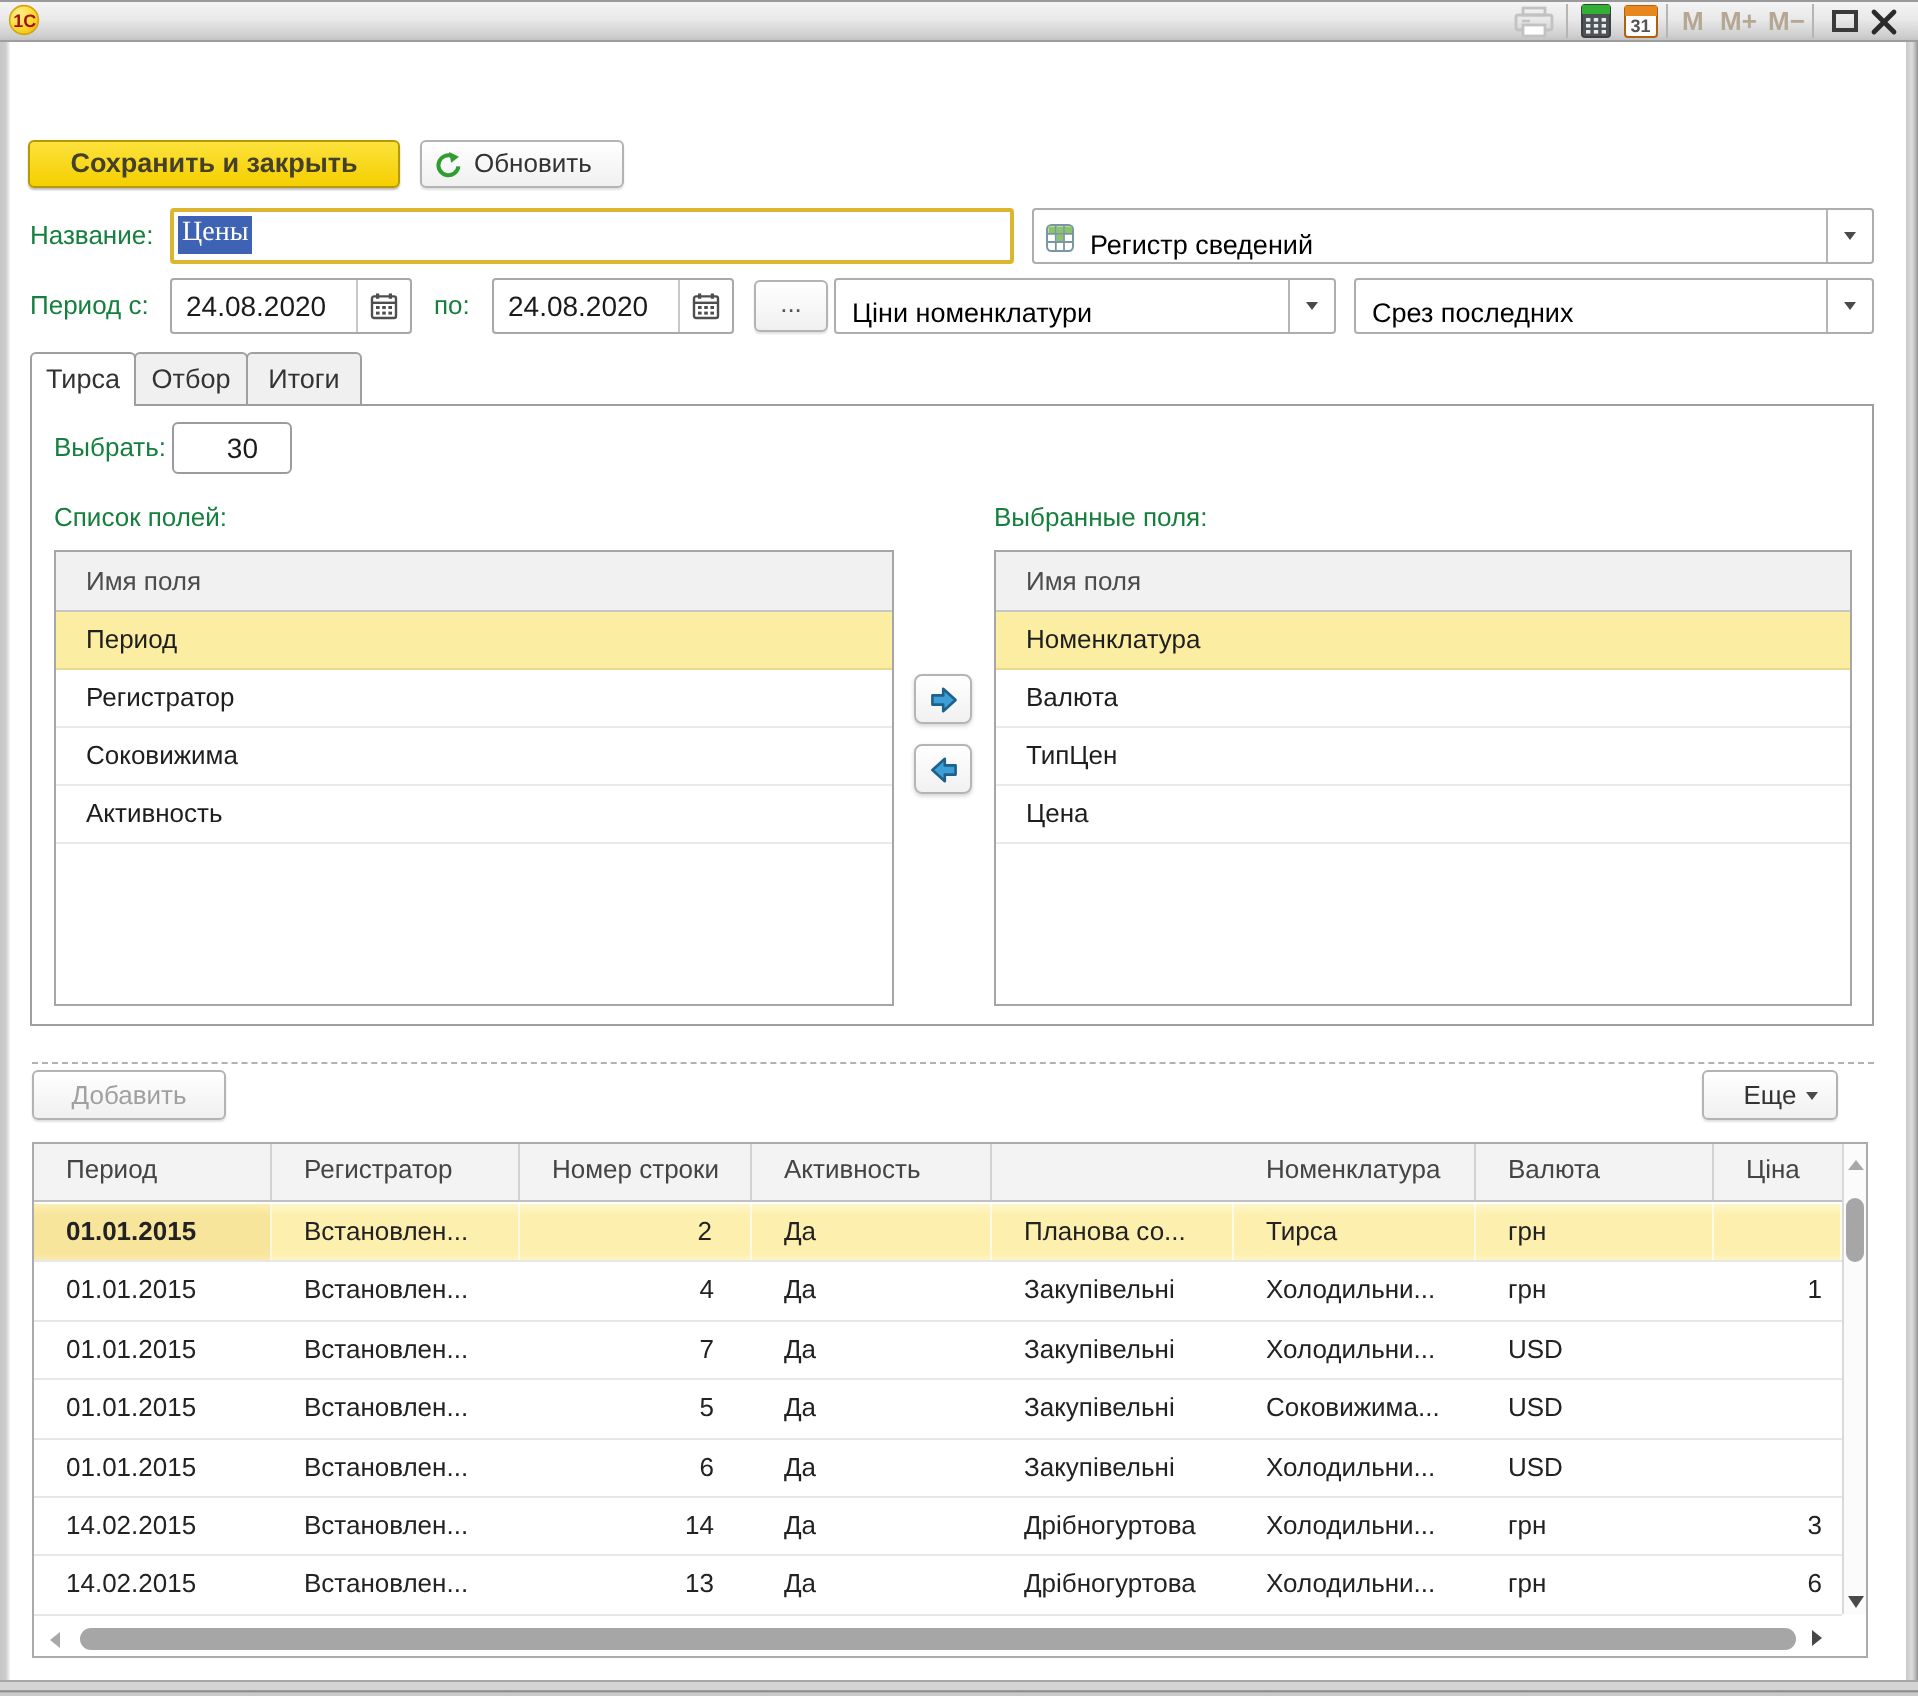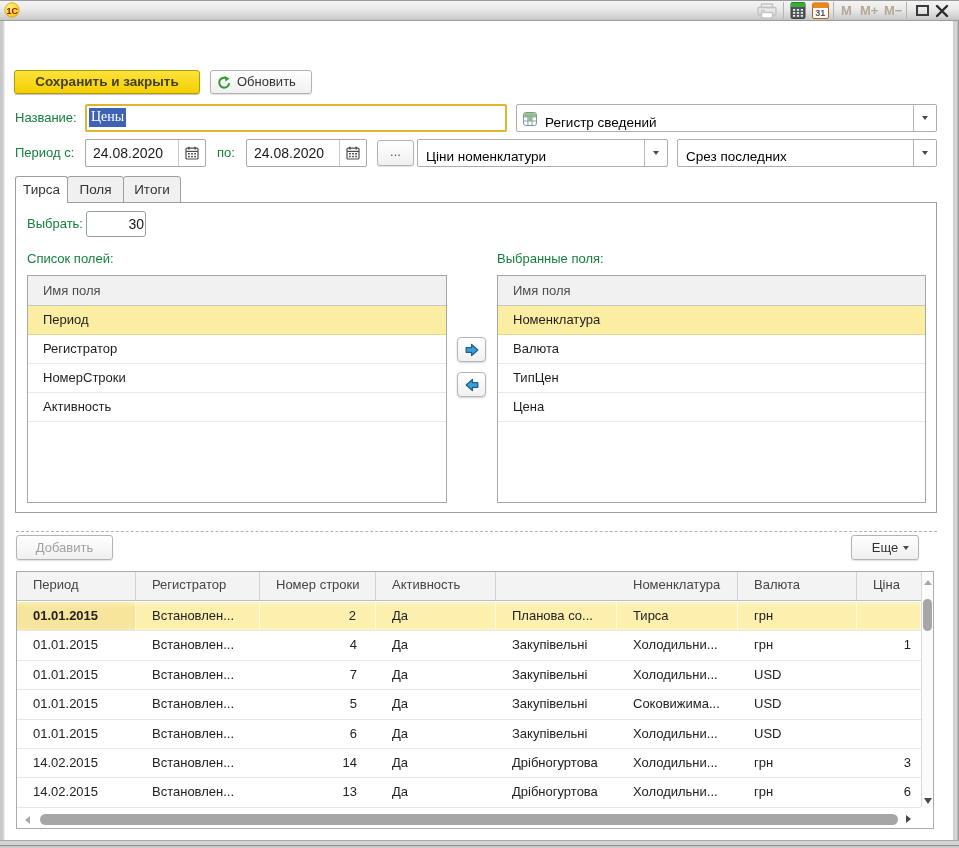--- a/index.html
+++ b/index.html
@@ -209,34 +209,34 @@
     </div>
 </div>
 <div class="abs ddl" style="left:677px;top:139px;width:260px;height:28px;">
   <div class="txt">Срез последних</div>
   <div class="ddbtn">
       <div class="caret"></div>
     </div>
 </div>
 
 <div class="abs tab" id="tab1">Тирса</div>
-<div class="abs tab" id="tab2">Поля</div>
+<div class="abs tab" id="tab2">Отбор</div>
 <div class="abs tab" id="tab3">Итоги</div>
 <div class="abs" id="panel"></div>
 
 <div class="abs lbl" style="left:27px;top:211px;line-height:26px;">Выбрать:</div>
-<div class="abs inp" style="left:86px;top:211px;width:60px;height:26px;border-radius:3px;border-color:#9c9c9c;line-height:24px;text-align:right;padding-right:1px;">30</div>
+<div class="abs inp" style="left:86px;top:211px;width:60px;height:26px;border-radius:3px;border-color:#9c9c9c;line-height:24px;text-align:right;padding-right:16px;">30</div>
 <div class="abs lbl" style="left:27px;top:251px;">Список полей:</div>
 <div class="abs lbl" style="left:497px;top:251px;">Выбранные поля:</div>
 
 <div class="list" style="left:27px;top:275px;width:420px;height:228px;">
   <div class="hdr">Имя поля</div>
   <div class="row rowsel">Период</div>
   <div class="row">Регистратор</div>
-  <div class="row">НомерСтроки</div>
+  <div class="row">Соковижима</div>
   <div class="row">Активность</div>
 </div>
 <div class="list" style="left:497px;top:275px;width:429px;height:228px;">
   <div class="hdr">Имя поля</div>
   <div class="row rowsel">Номенклатура</div>
   <div class="row">Валюта</div>
   <div class="row">ТипЦен</div>
   <div class="row">Цена</div>
 </div>
 

